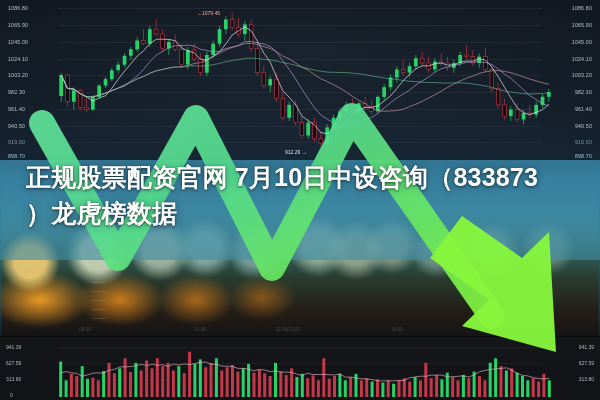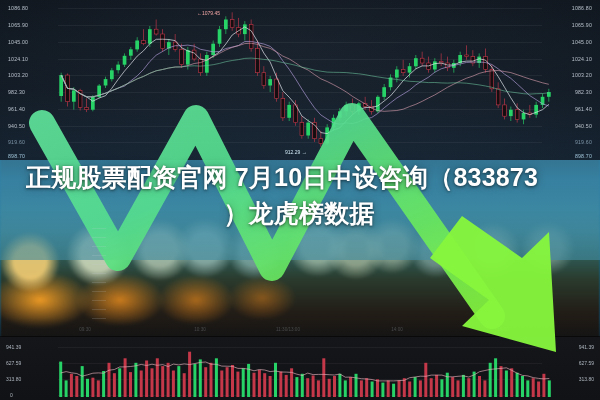--- a/index.html
+++ b/index.html
@@ -65,21 +65,21 @@
     transform:translateX(-50%);white-space:nowrap;}
 
   
   .arrow-wrap{position:absolute;left:0;top:0;width:600px;height:400px;}
 
   
   .headline{position:absolute;left:26px;top:160px;width:556px;
     font-size:25px;font-weight:700;color:#ffffff;line-height:1.42;
     text-align:left;letter-spacing:.2px;
     text-shadow:0 1px 3px rgba(0,0,0,.55),0 0 10px rgba(0,0,0,.3);}
-  .headline .ln2{display:block;text-align:center;padding-right:10px;font-family:Liberation Serif, serif;}
+  .headline .ln2{display:block;text-align:left;padding-right:10px;font-family:Liberation Serif, serif;}
 
   .panel-sep{position:absolute;left:0;width:600px;height:1px;background:rgba(0,0,0,.55);}
 </style>
 </head>
 <body>
 
 <div id="stage">
 
   <div class="bg-photo"></div>
   <div class="bg-band"></div>

